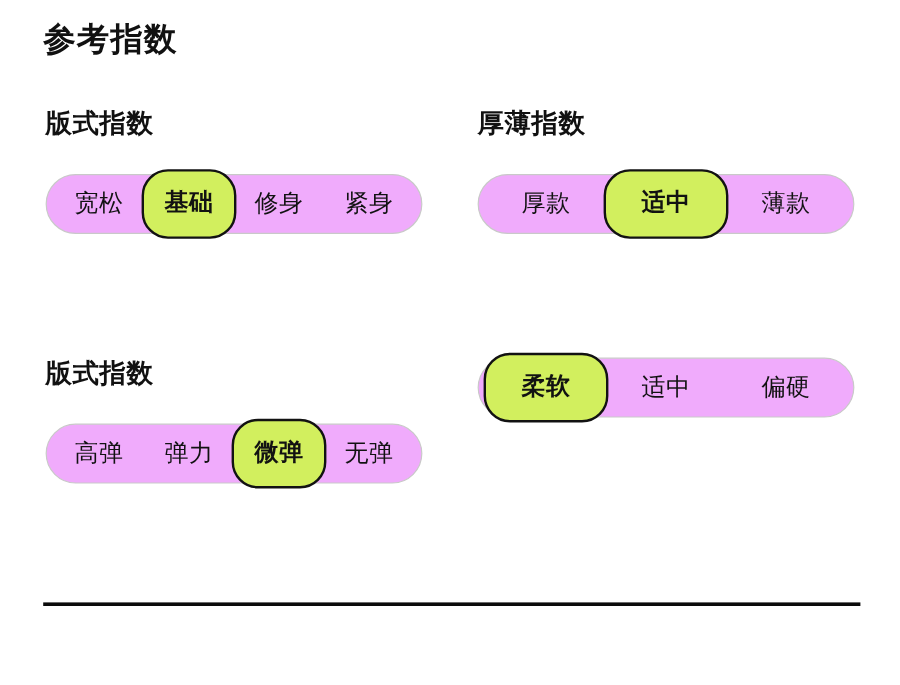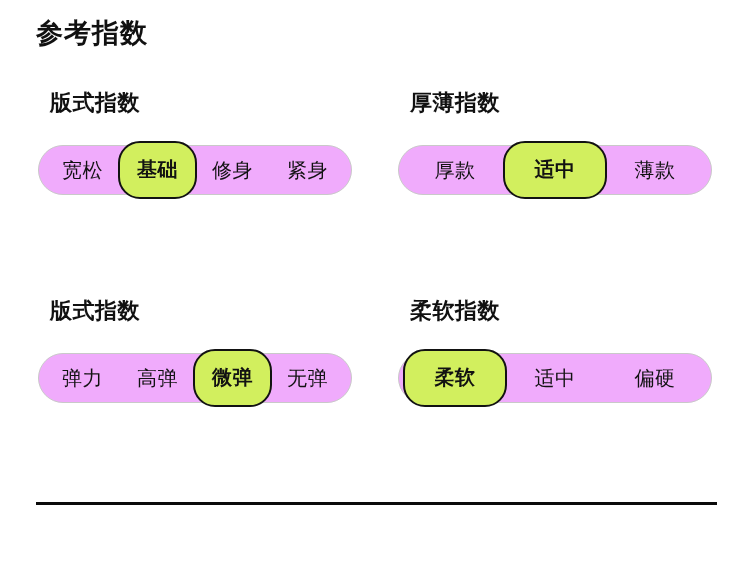--- a/index.html
+++ b/index.html
@@ -57,21 +57,21 @@
   .group.col-left  { left: 38px; }
   .group.col-right { left: 398px; }
 
   .group-title {
     font-size: 22px;
     font-weight: 700;
     letter-spacing: 0.5px;
     line-height: 26px;
     color: #111111;
     white-space: nowrap;
-    margin: 0 0 29px 12px;
+    margin: 0 0 29px 0;
   }
 
   
   .segmented {
     position: relative;
     box-sizing: border-box;
     height: 50px;
     border: 1.6px solid #c9c9c9;
     border-radius: 25px;
     background: #f0abfc;
@@ -146,29 +146,28 @@
         </div>
       </div>
 
     </div>
 
     <div class="group-row">
 
       <div class="group col-left">
         <div class="group-title">版式指数</div>
         <div class="segmented">
+          <div class="seg-option">高弹</div>
           <div class="seg-option">弹力</div>
-          <div class="seg-option">高弹</div>
           <div class="seg-option selected">微弹</div>
           <div class="seg-option">无弹</div>
         </div>
       </div>
 
       <div class="group col-right">
-        <div class="group-title">柔软指数</div>
         <div class="segmented">
           <div class="seg-option selected">柔软</div>
           <div class="seg-option">适中</div>
           <div class="seg-option">偏硬</div>
         </div>
       </div>
 
     </div>
 
   </div>

